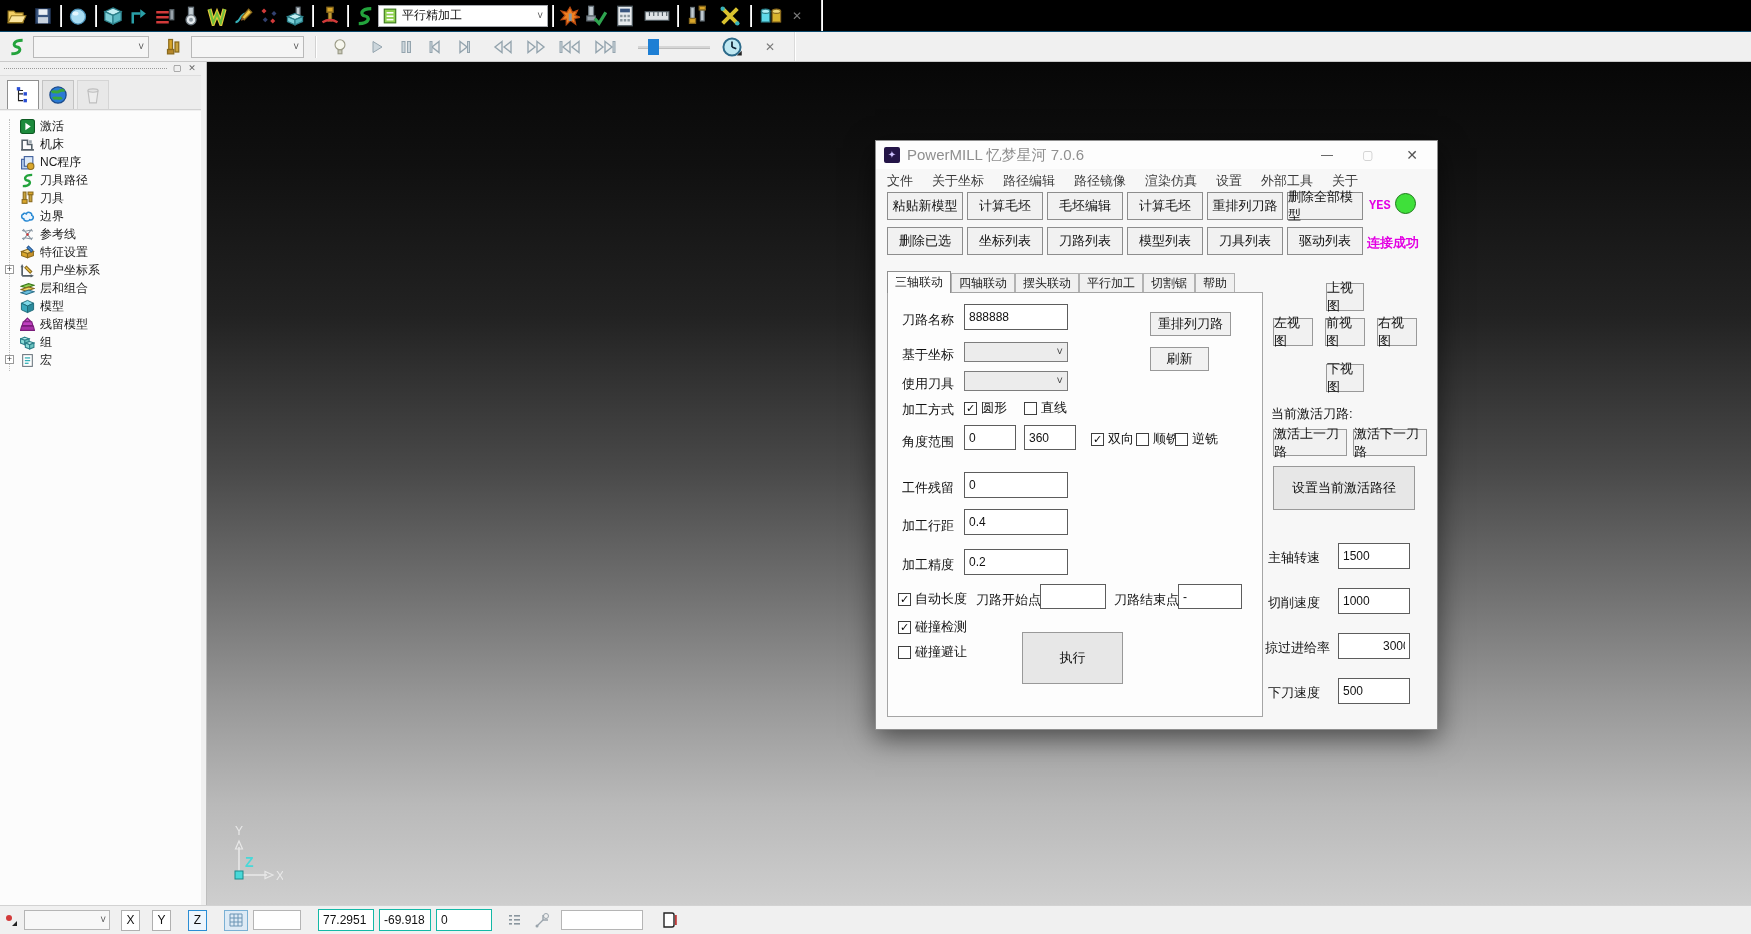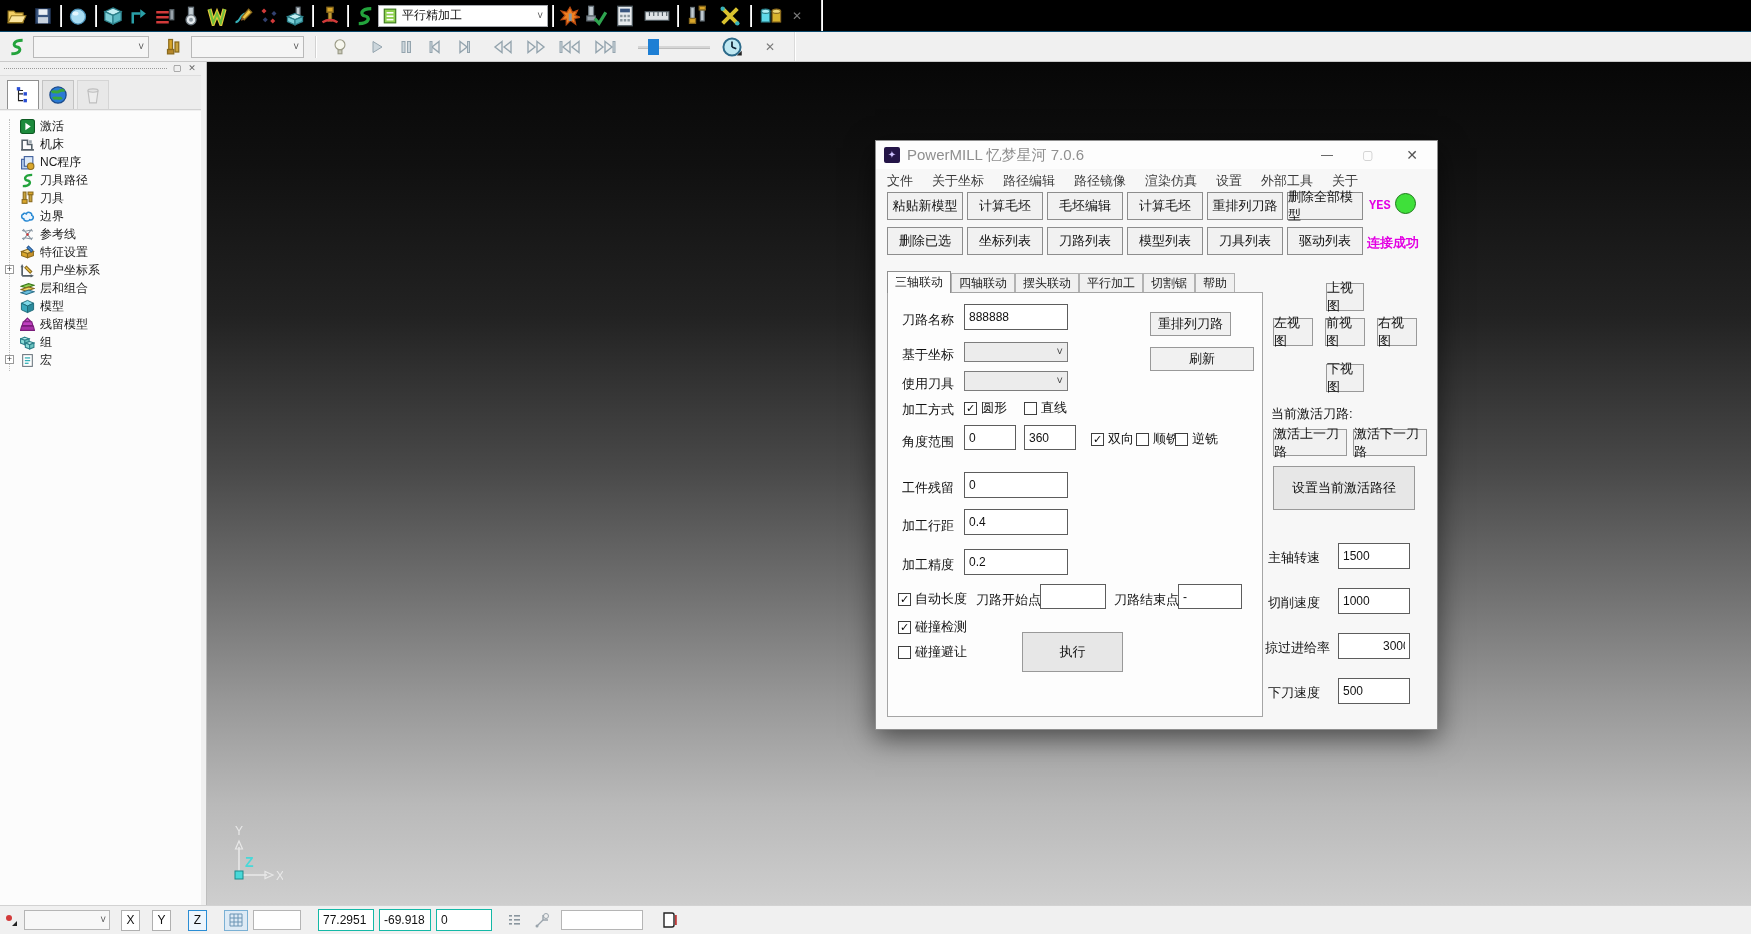--- a/index.html
+++ b/index.html
@@ -555,21 +555,21 @@
 
   <div class="dpanel">
     <span class="lbl" style="left:14px; top:18px;">刀路名称</span>
     <input class="tin" style="left: 76px; top: 11px; width: 104px; height: 26px;" value="888888">
     <div class="sidebtn" style="left:262px; top:19px; width:81px; height:24px;">重排列刀路</div>
 
     <span class="lbl" style="left:14px; top:53px;">基于坐标</span>
     <div class="dd" style="left:76px; top:49px; width:104px; height:20px;">
         <span class="chev">˅</span>
       </div>
-    <div class="sidebtn" style="left:262px; top:54px; width:104px; height:24px;">刷新</div>
+    <div class="sidebtn" style="left:262px; top:54px; width:59px; height:24px;">刷新</div>
 
     <span class="lbl" style="left:14px; top:82px;">使用刀具</span>
     <div class="dd" style="left:76px; top:78px; width:104px; height:20px;">
         <span class="chev">˅</span>
       </div>
 
     <span class="lbl" style="left:14px; top:108px;">加工方式</span>
     <div class="cbrow" style="left:76px; top:106px;">
         <span class="cb">✓</span>
         <span>圆形</span>
@@ -615,21 +615,21 @@
 
     <div class="cbrow" style="left:10px; top:325px;">
         <span class="cb">✓</span>
         <span>碰撞检测</span>
       </div>
     <div class="cbrow" style="left:10px; top:350px;">
         <span class="cb"></span>
         <span>碰撞避让</span>
       </div>
 
-    <div class="sidebtn" style="left:134px; top:339px; width:101px; height:40px; background:#e7e7e7;">执行</div>
+    <div class="sidebtn" style="left:134px; top:339px; width:101px; height:52px; background:#e7e7e7;">执行</div>
   </div>
 
   <div class="sidebtn" style="left:450px; top:142px; width:38px; height:28px;">上视图</div>
   <div class="sidebtn" style="left:397px; top:177px; width:40px; height:28px;">左视图</div>
   <div class="sidebtn" style="left:449px; top:177px; width:40px; height:28px;">前视图</div>
   <div class="sidebtn" style="left:501px; top:177px; width:40px; height:28px;">右视图</div>
   <div class="sidebtn" style="left:450px; top:223px; width:38px; height:28px;">下视图</div>
 
   <span class="lbl" style="left:395px; top:264px;">当前激活刀路:</span>
   <div class="sidebtn" style="left:397px; top:288px; width:74px; height:27px;">激活上一刀路</div>

